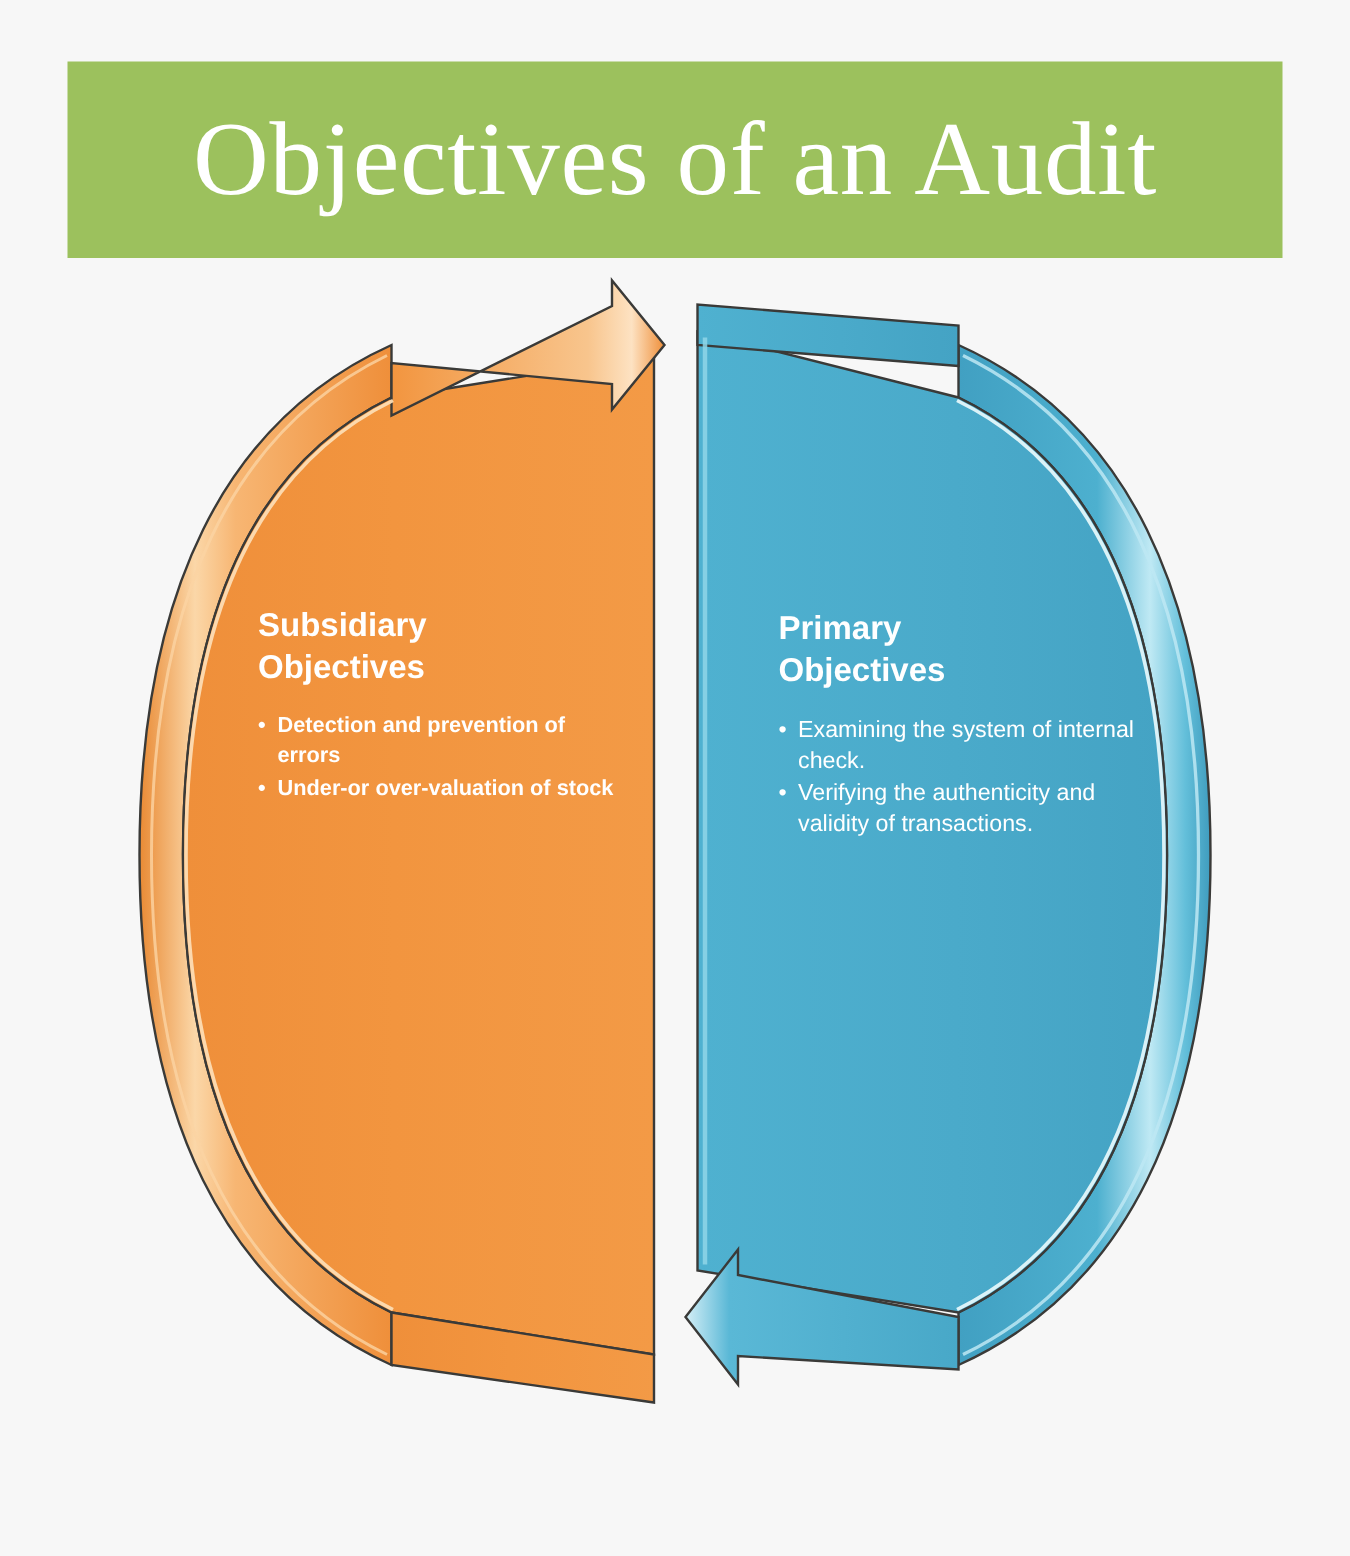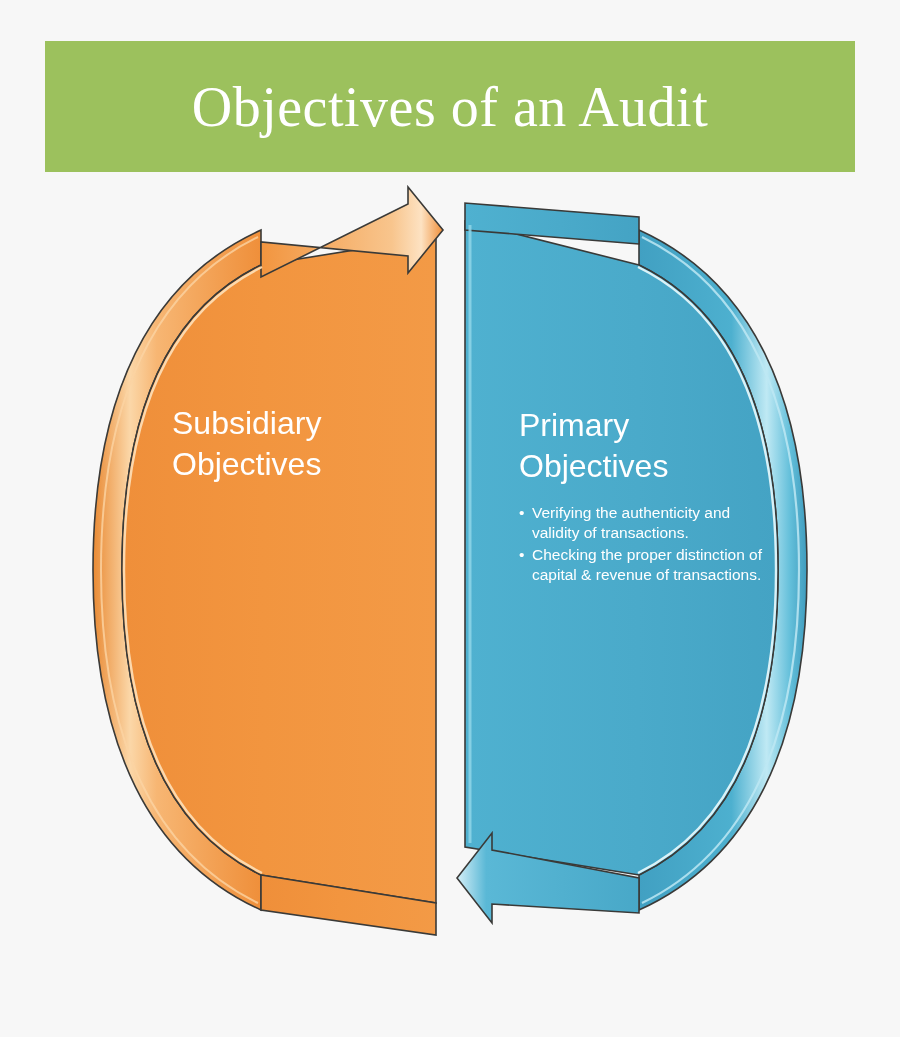--- a/index.html
+++ b/index.html
@@ -22,21 +22,21 @@
     top: 41px;
     width: 810px;
     height: 131px;
     background: #9cc15d;
     display: flex;
     align-items: center;
     justify-content: center;
   }
   #title-text {
     font-family: "Liberation Serif", "DejaVu Serif", serif;
-    font-size: 56px;
+    font-size: 70px;
     font-weight: 400;
     color: #ffffff;
     letter-spacing: 0.5px;
     line-height: 1;
     white-space: nowrap;
   }
 
   
   #diagram {
     position: absolute;
@@ -63,22 +63,22 @@
     left: 172px;
     top: 228px;
     width: 245px;
   }
   #right-text {
     left: 519px;
     top: 230px;
     width: 250px;
   }
   .half-heading {
-    font-size: 32px;
-    font-weight: normal;
+    font-size: 22px;
+    font-weight: bold;
     line-height: 1.28;
     margin: 0 0 16px 0;
     white-space: pre-line;
   }
   .bullet-list {
     list-style: none;
     margin: 0;
     padding: 0;
   }
   .bullet-list li {
@@ -219,24 +219,28 @@
 
       <path d="M 638,92 C 730,137 776,238 776,395 C 776,552 730,653 638,698" fill="none" stroke="#e3f5fa" stroke-width="2.4" opacity="0.95"></path>
       <path d="M 642,62 C 745,112 799,224 799,395 C 799,566 745,678 642,728" fill="none" stroke="#bde7f3" stroke-width="2.2" opacity="0.85"></path>
       <path d="M 470,50 L 470,668" fill="none" stroke="#8fd6e8" stroke-width="3" opacity="0.85"></path>
     </g>
   </svg>
 
   <div class="half-text" id="left-text">
     <div class="half-heading">Subsidiary
 Objectives</div>
+    <ul class="bullet-list">
+      <li>Detection and prevention of errors</li>
+      <li>Under-or over-valuation of stock</li>
+    </ul>
   </div>
 
   <div class="half-text" id="right-text">
     <div class="half-heading">Primary
 Objectives</div>
     <ul class="bullet-list">
+      <li>Examining the system of internal check.</li>
       <li>Verifying the authenticity and validity of transactions.</li>
-      <li>Checking the proper distinction of capital &amp; revenue of transactions.</li>
     </ul>
   </div>
 
 </div>
 
 </body></html>

